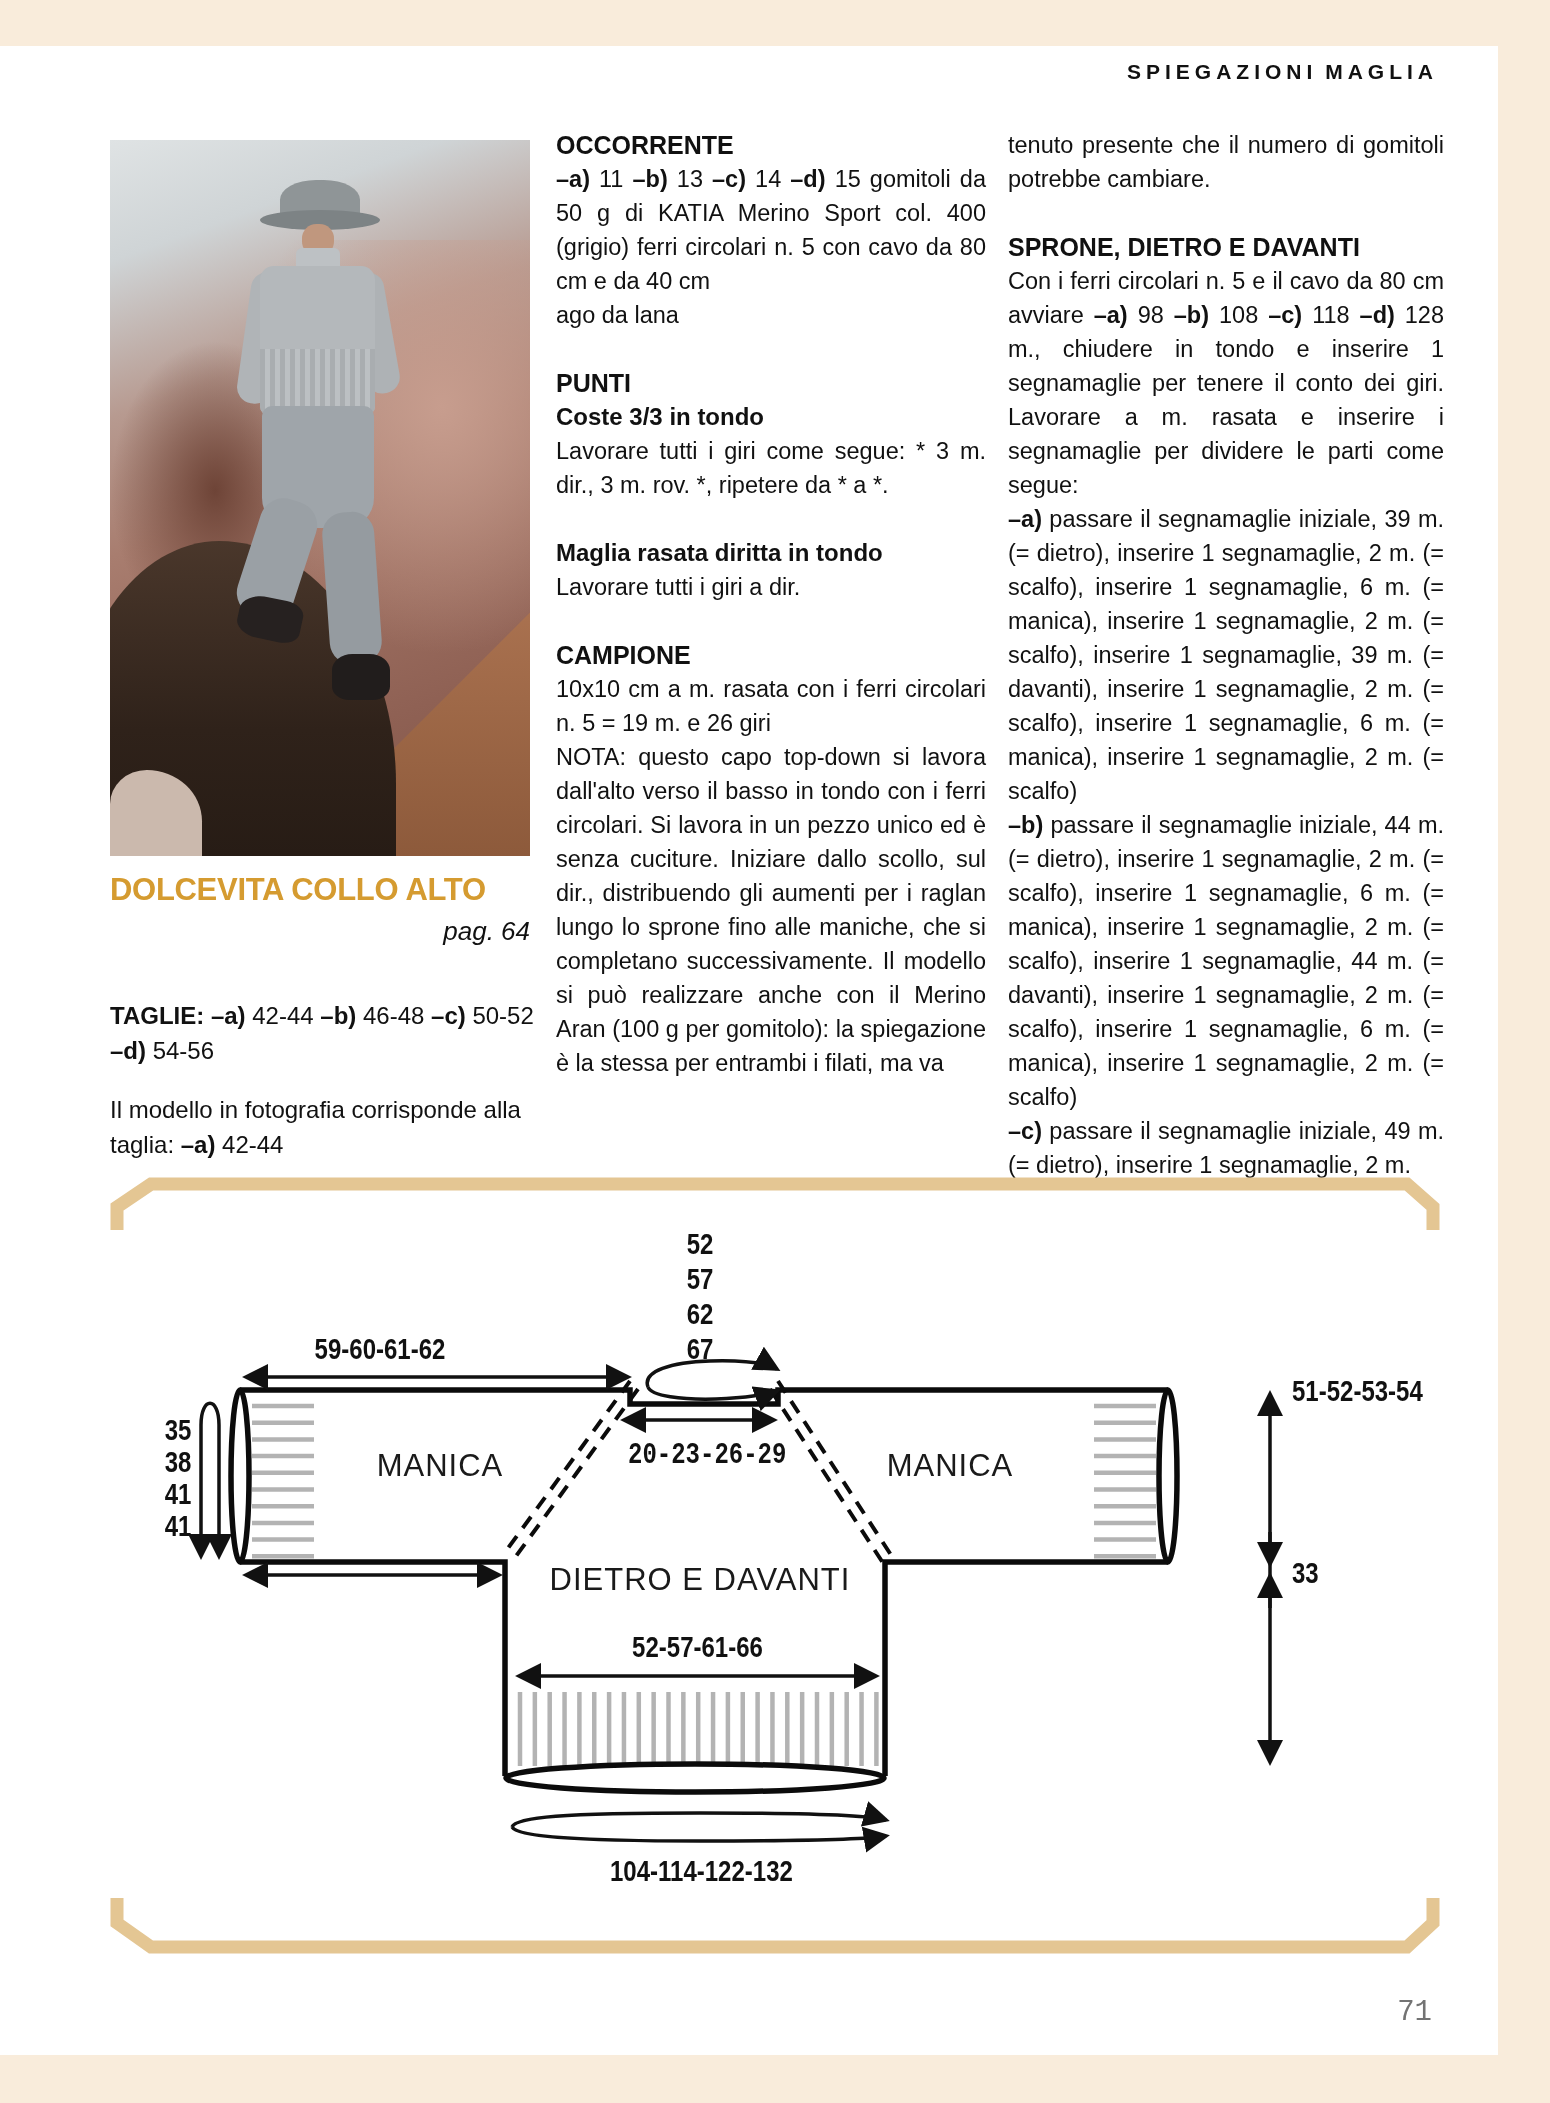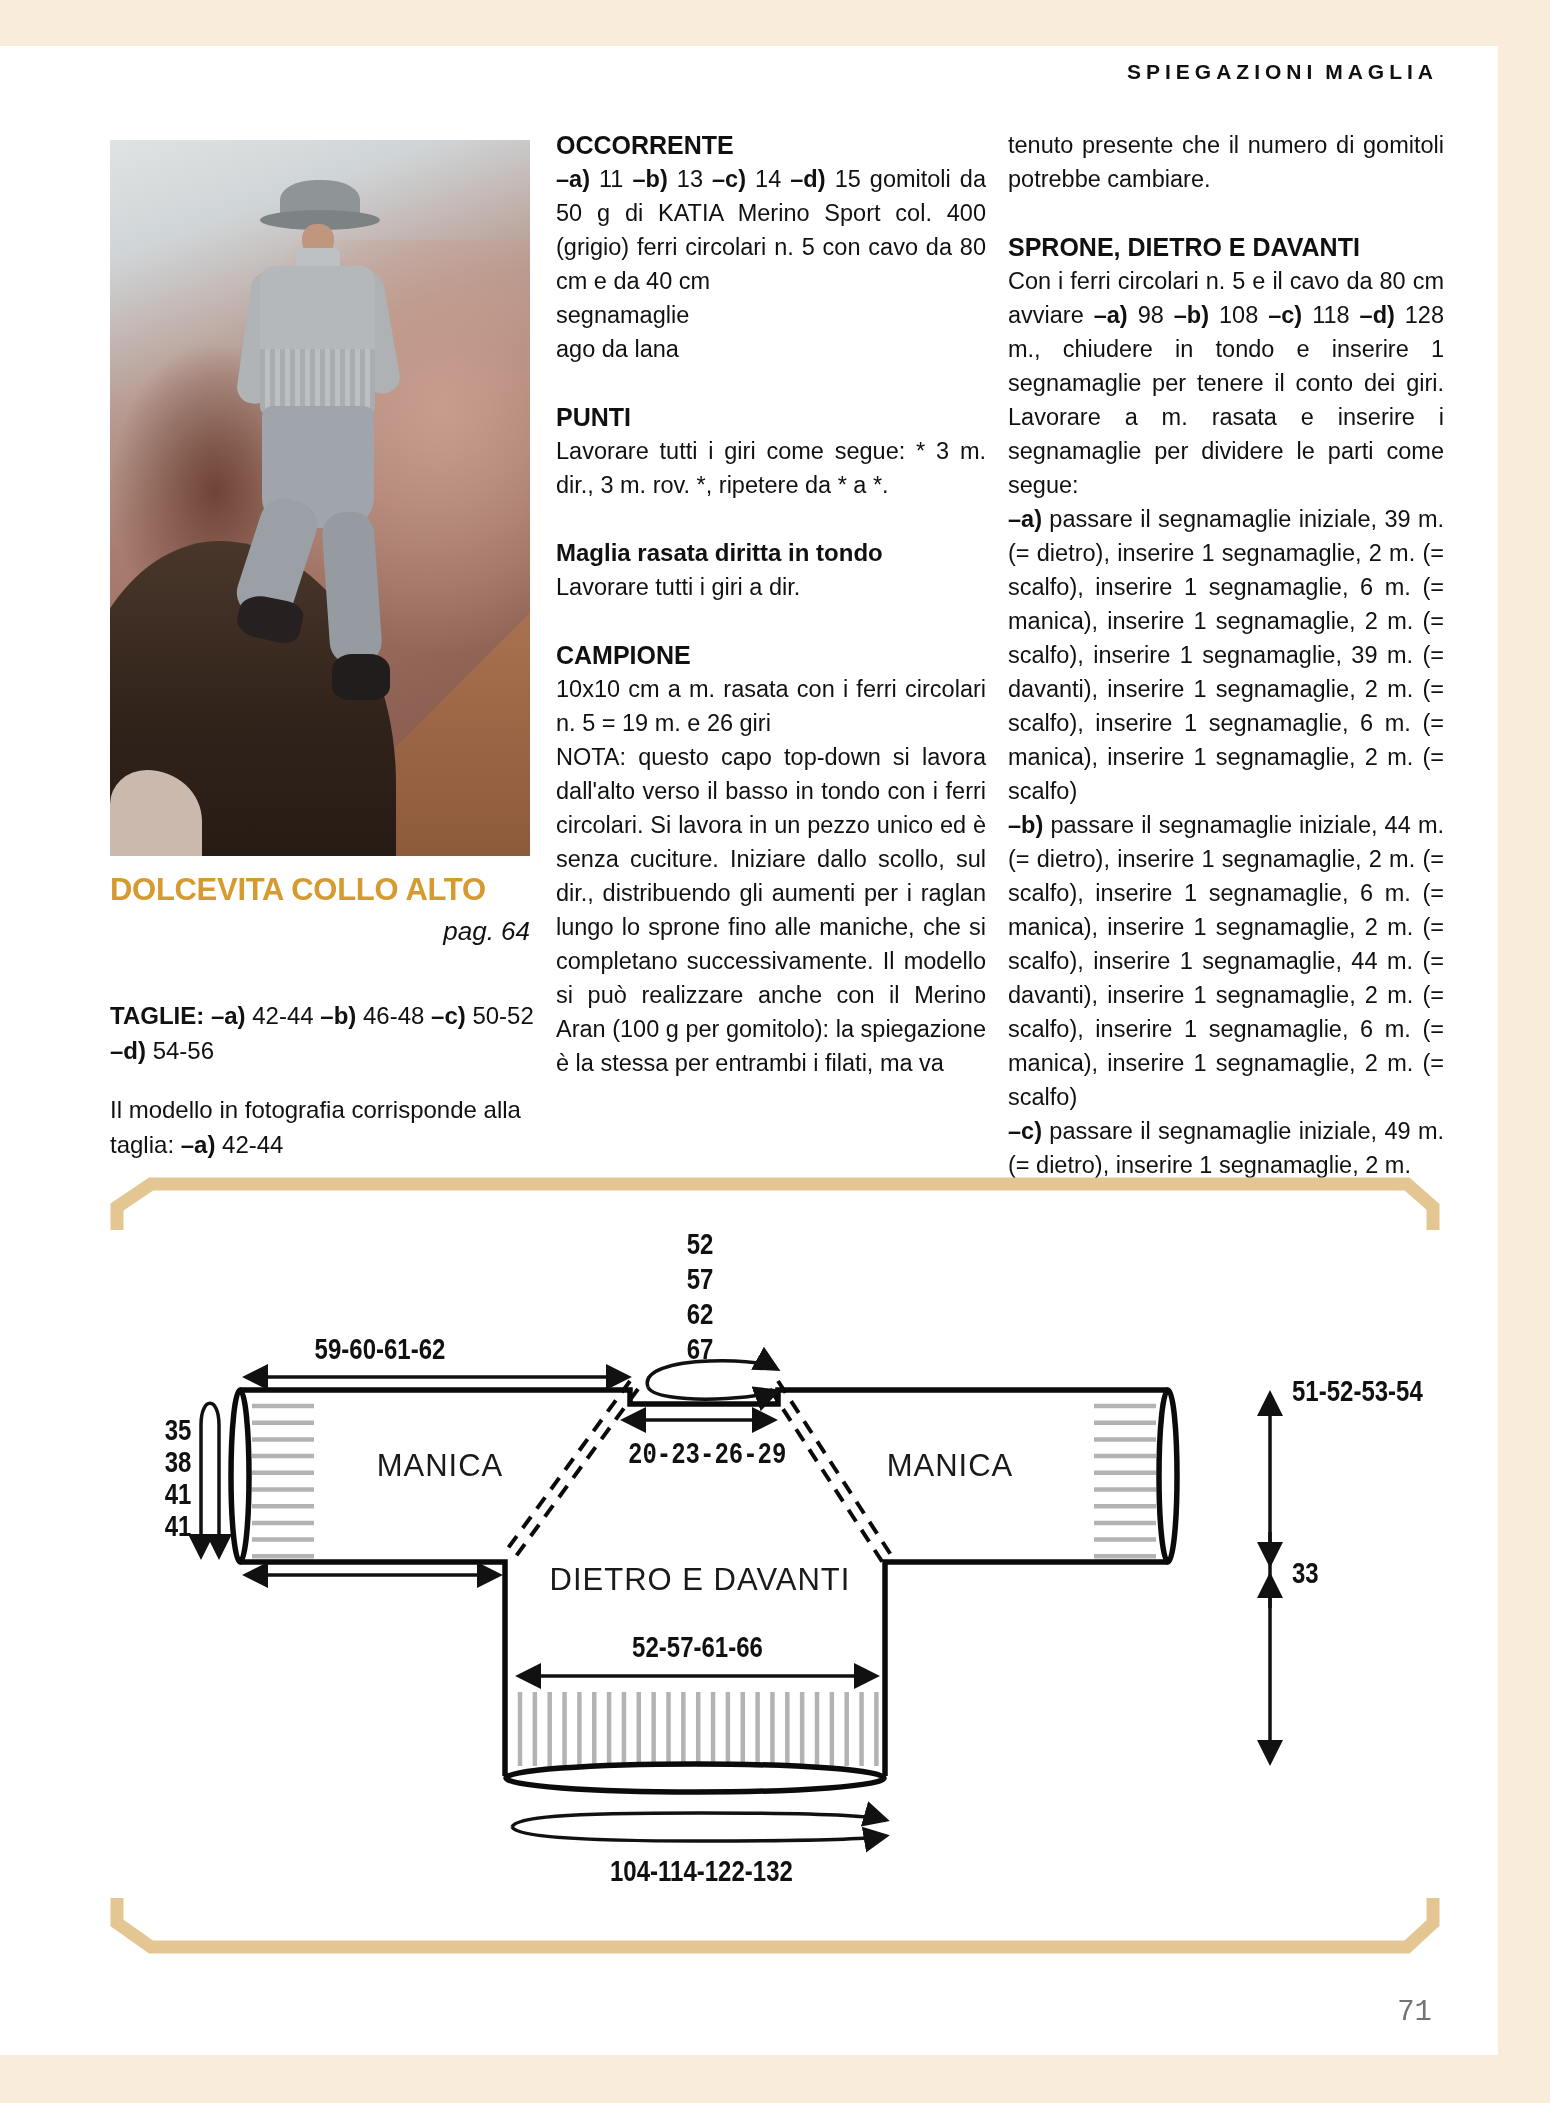--- a/index.html
+++ b/index.html
@@ -104,23 +104,23 @@
   <div id="title">DOLCEVITA COLLO ALTO</div>
   <div id="page-ref">pag. 64</div>
   <div id="sizes-block">
     <p><span class="b">TAGLIE: –a) </span><span>42-44 </span><span class="b">–b) </span><span>46-48 </span><span class="b">–c) </span><span>50-52 </span><span class="b">–d) </span><span>54-56</span></p>
     <p><span>Il modello in fotografia corrisponde alla taglia: </span><span class="b">–a) </span><span>42-44</span></p>
   </div>
 
   <div class="col" id="col-mid">
     <h3 class="sect first">OCCORRENTE</h3>
     <p><span class="b">–a) </span><span>11 </span><span class="b">–b) </span><span>13 </span><span class="b">–c) </span><span>14 </span><span class="b">–d) </span><span>15 gomitoli da 50 g di KATIA Merino Sport col. 400 (grigio) ferri circolari n. 5 con cavo da 80 cm e da 40 cm</span></p>
-    <p class="nj">segnamaglie</p>
     <p class="nj">ago da lana</p>
     <h3 class="sect">PUNTI</h3>
+    <h4 class="sub">Coste 3/3 in tondo</h4>
     <p>Lavorare tutti i giri come segue: * 3 m. dir., 3 m. rov. *, ripetere da * a *.</p>
     <h4 class="sub gap">Maglia rasata diritta in tondo</h4>
     <p>Lavorare tutti i giri a dir.</p>
     <h3 class="sect">CAMPIONE</h3>
     <p>10x10 cm a m. rasata con i ferri circolari n. 5 = 19 m. e 26 giri</p>
     <p>NOTA: questo capo top-down si lavora dall'alto verso il basso in tondo con i ferri circolari. Si lavora in un pezzo unico ed è senza cuciture. Iniziare dallo scollo, sul dir., distribuendo gli aumenti per i raglan lungo lo sprone fino alle maniche, che si completano successivamente. Il modello si può realizzare anche con il Merino Aran (100 g per gomitolo): la spiegazione è la stessa per entrambi i filati, ma va</p>
   </div>
 
   <div class="col" id="col-right">
     <p>tenuto presente che il numero di gomitoli potrebbe cambiare.</p>

